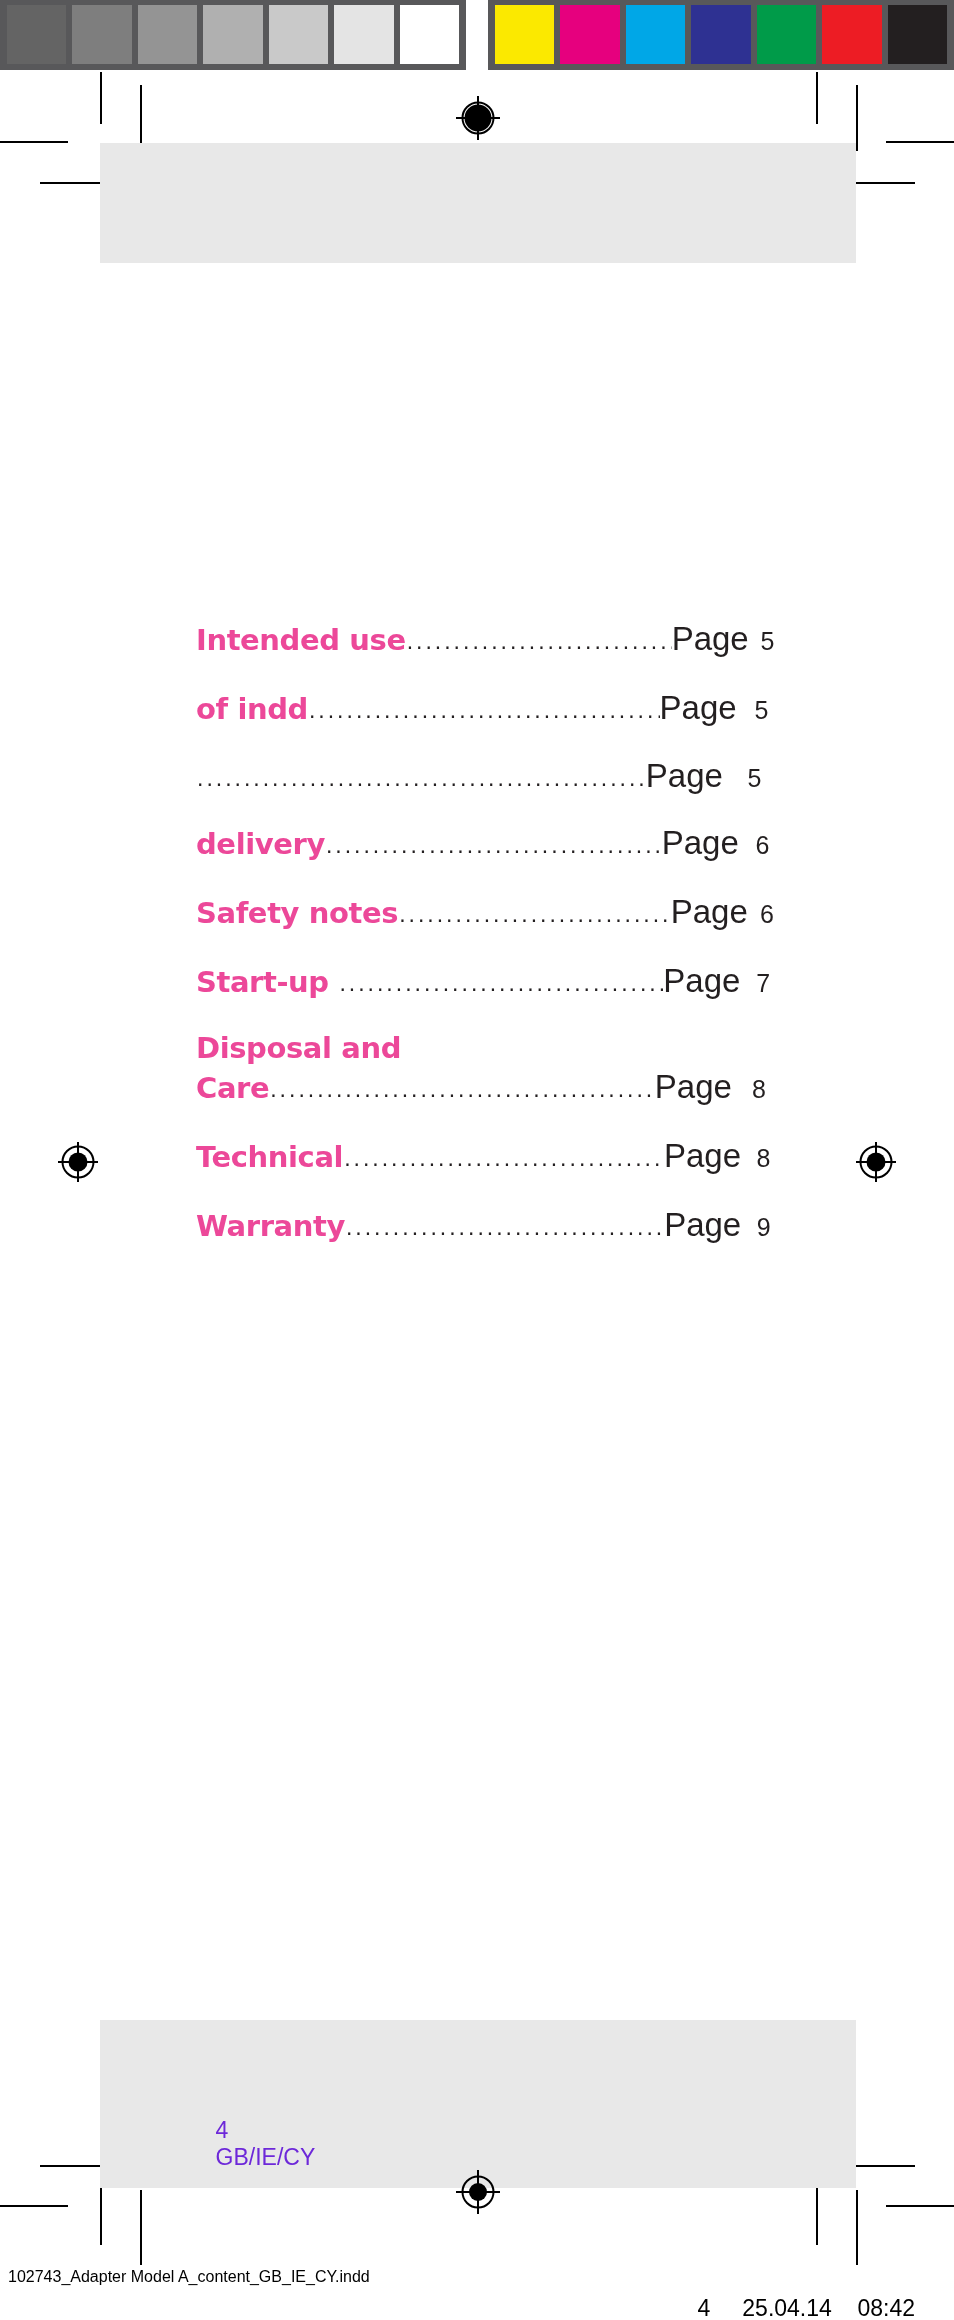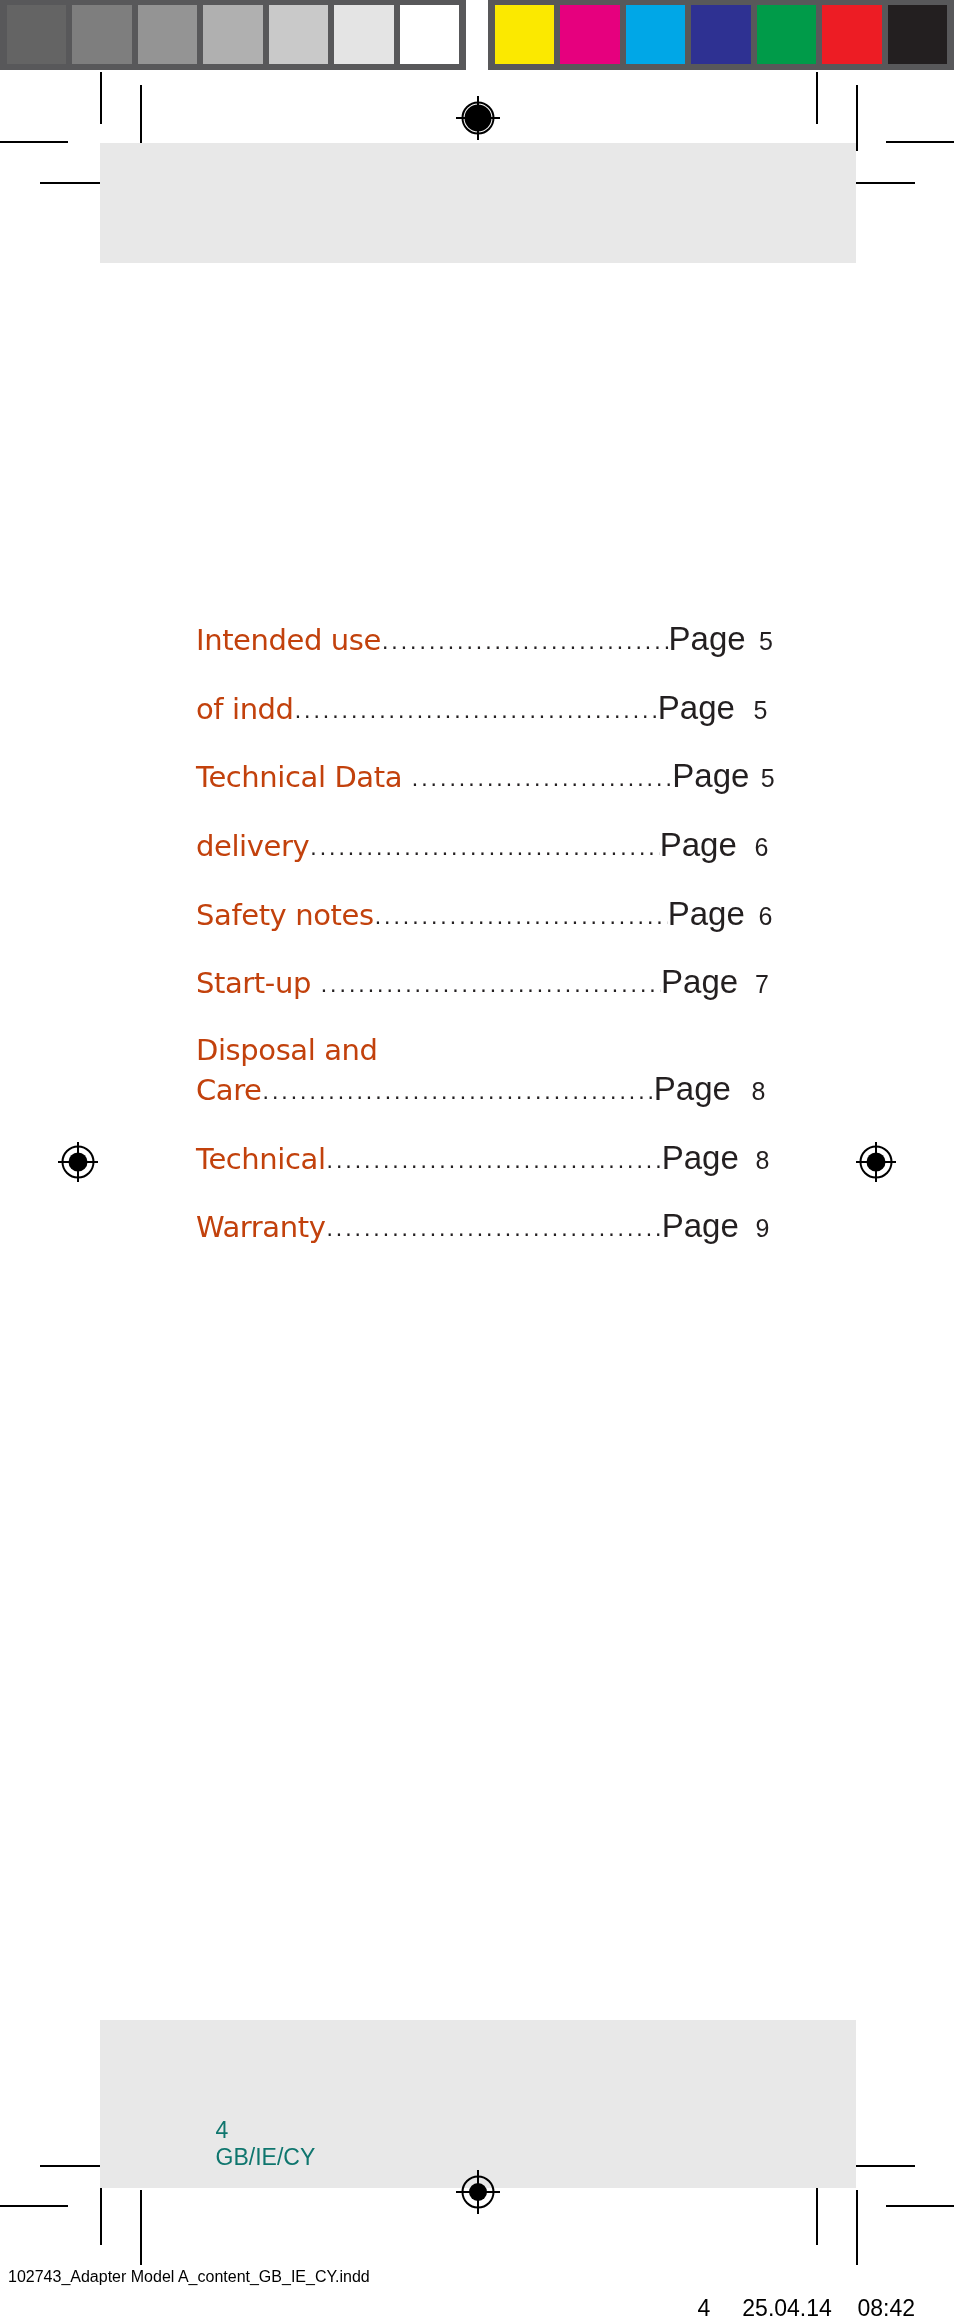--- a/index.html
+++ b/index.html
@@ -34,24 +34,24 @@
   .panel.bottom{left:100px;top:2020px;width:756px;height:168px;}
 
   
   .toc{position:absolute;left:196px;top:620px;width:590px;}
   .toc-entry{margin-bottom:29px;}
   .toc-line{
     display:flex;align-items:baseline;width:100%;
   }
   .toc-title{
     font-family:"DejaVu Sans", sans-serif;
-    font-weight:normal;
+    font-weight:bold;
     font-size:29px;
     letter-spacing:-0.4px;
-    color:#c2410c;
+    color:#ec4899;
     white-space:pre;
     line-height:1.30;
   }
   .toc-title.first-of-two{display:block;}
   .leader{
     flex:1 1 auto;
     overflow:hidden;
     white-space:nowrap;
     color:#231f20;
     font-size:23px;
@@ -79,21 +79,21 @@
     text-align:center;
     white-space:pre;
   }
 
   
   .footer{
     position:absolute;
     left:190px;top:2090px;
     font-family:"Liberation Sans", sans-serif;
     font-size:23px;
-    color:#0f766e;
+    color:#6d28d9;
     white-space:pre;
   }
   .footer .pg{margin-right:32px;}
 
   
   .slug{
     position:absolute;
     left:8px;top:2268px;
     font-family:"Liberation Sans", sans-serif;
     font-size:16px;
@@ -208,21 +208,20 @@
       <div class="toc-entry">
         <div class="toc-line">
           <span class="toc-title">of indd</span>
           <span class="leader"></span>
           <span class="toc-pagelabel">Page</span>
           <span class="toc-pagenum">5</span>
         </div>
       </div>
       <div class="toc-entry">
         <div class="toc-line">
-          <span class="toc-title">Technical Data </span>
           <span class="leader"></span>
           <span class="toc-pagelabel">Page</span>
           <span class="toc-pagenum">5</span>
         </div>
       </div>
       <div class="toc-entry">
         <div class="toc-line">
           <span class="toc-title">delivery</span>
           <span class="leader"></span>
           <span class="toc-pagelabel">Page</span>

